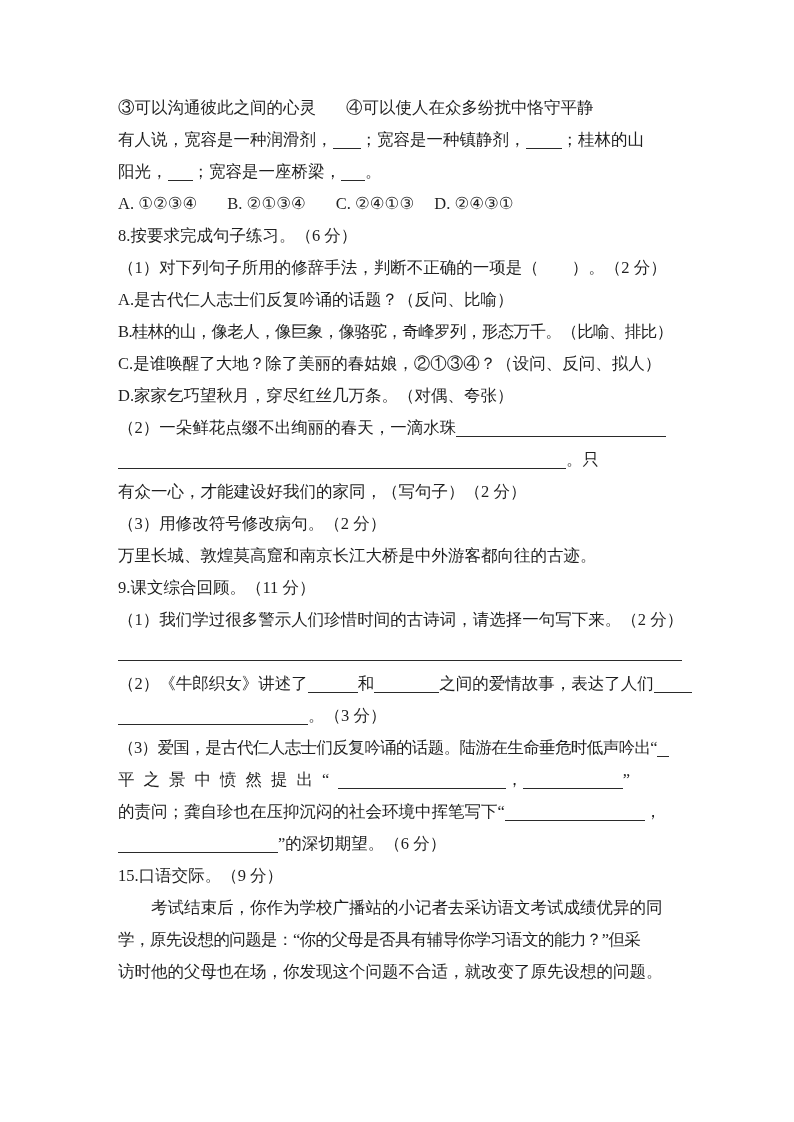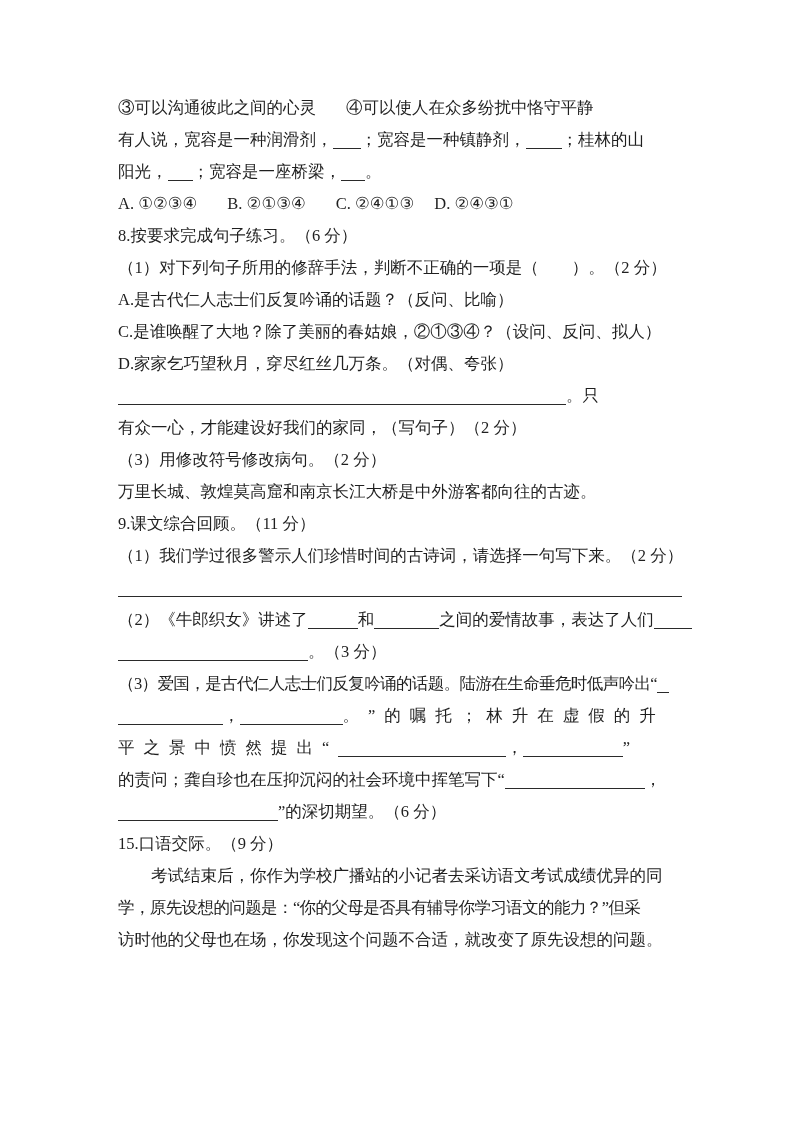--- a/index.html
+++ b/index.html
@@ -35,33 +35,34 @@
 
 <div class="page">
   <div class="content" style="color: rgb(31, 31, 31);">
       <div class="line"><span>③可以沟通彼此之间的心灵</span><span class="gap" style="width: 30px;"></span><span>④可以使人在众多纷扰中恪守平静</span></div>
       <div class="line"><span>有人说，宽容是一种润滑剂，</span><span class="blank" style="width: 28px; border-bottom-color: rgb(42, 42, 42);"></span><span>；宽容是一种镇静剂，</span><span class="blank" style="width: 36px; border-bottom-color: rgb(42, 42, 42);"></span><span>；桂林的山</span></div>
       <div class="line"><span>阳光，</span><span class="blank" style="width: 25px; border-bottom-color: rgb(42, 42, 42);"></span><span>；宽容是一座桥梁，</span><span class="blank" style="width: 24px; border-bottom-color: rgb(42, 42, 42);"></span><span>。</span></div>
       <div class="line"><span>A. ①②③④</span><span class="gap" style="width: 30px;"></span><span>B. ②①③④</span><span class="gap" style="width: 30px;"></span><span>C. ②④①③</span><span class="gap" style="width: 20px;"></span><span>D. ②④③①</span></div>
       <div class="line"><span>8.按要求完成句子练习。（6 分）</span></div>
       <div class="line"><span>（1）对下列句子所用的修辞手法，判断不正确的一项是（　　）。（2 分）</span></div>
       <div class="line"><span>A.是古代仁人志士们反复吟诵的话题？（反问、比喻）</span></div>
+      <div class="line tight"><span>B.桂林的山，像老人，像巨象，像骆驼，奇峰罗列，形态万千。（比喻、排比）</span></div>
       <div class="line"><span>C.是谁唤醒了大地？除了美丽的春姑娘，②①③④？（设问、反问、拟人）</span></div>
       <div class="line"><span>D.家家乞巧望秋月，穿尽红丝几万条。（对偶、夸张）</span></div>
+      <div class="line"><span>（2）一朵鲜花点缀不出绚丽的春天，一滴水珠</span><span class="blank" style="width: 210px; border-bottom-color: rgb(42, 42, 42);"></span></div>
       <div class="line"><span class="blank" style="width: 448px; border-bottom-color: rgb(42, 42, 42);"></span><span>。只</span></div>
       <div class="line"><span>有众一心，才能建设好我们的家同，（写句子）（2 分）</span></div>
       <div class="line"><span>（3）用修改符号修改病句。（2 分）</span></div>
       <div class="line"><span>万里长城、敦煌莫高窟和南京长江大桥是中外游客都向往的古迹。</span></div>
       <div class="line"><span>9.课文综合回顾。（11 分）</span></div>
       <div class="line"><span>（1）我们学过很多警示人们珍惜时间的古诗词，请选择一句写下来。（2 分）</span></div>
       <div class="line"><span class="blank" style="width: 564px; border-bottom-color: rgb(42, 42, 42);"></span></div>
       <div class="line"><span>（2）《牛郎织女》讲述了</span><span class="blank" style="width: 50px; border-bottom-color: rgb(42, 42, 42);"></span><span>和</span><span class="blank" style="width: 65px; border-bottom-color: rgb(42, 42, 42);"></span><span>之间的爱情故事，表达了人们</span><span class="blank" style="width: 38px; border-bottom-color: rgb(42, 42, 42);"></span></div>
       <div class="line"><span class="blank" style="width: 190px; border-bottom-color: rgb(42, 42, 42);"></span><span>。（3 分）</span></div>
       <div class="line tight"><span>（3）爱国，是古代仁人志士们反复吟诵的话题。陆游在生命垂危时低声吟出“</span><span class="blank" style="width: 12px; border-bottom-color: rgb(42, 42, 42);"></span></div>
-      <div class="line"><span class="blank" style="width: 105px; border-bottom-color: rgb(42, 42, 42);"></span><span>，</span><span class="blank" style="width: 103px; border-bottom-color: rgb(42, 42, 42);"></span><span style="letter-spacing: 9px;">。”的嘱托；林升在虚假的升</span></div>
       <div class="line"><span style="letter-spacing: 9px;">平之景中愤然提出“</span><span class="blank" style="width: 168px; border-bottom-color: rgb(42, 42, 42);"></span><span>，</span><span class="blank" style="width: 100px; border-bottom-color: rgb(42, 42, 42);"></span><span>”</span></div>
       <div class="line"><span>的责问；龚自珍也在压抑沉闷的社会环境中挥笔写下“</span><span class="blank" style="width: 140px; border-bottom-color: rgb(42, 42, 42);"></span><span>，</span></div>
       <div class="line"><span class="blank" style="width: 160px; border-bottom-color: rgb(42, 42, 42);"></span><span>”的深切期望。（6 分）</span></div>
       <div class="line"><span>15.口语交际。（9 分）</span></div>
       <div class="line" style="text-indent: 33px;"><span>考试结束后，你作为学校广播站的小记者去采访语文考试成绩优异的同</span></div>
       <div class="line tight"><span>学，原先设想的问题是：“你的父母是否具有辅导你学习语文的能力？”但采</span></div>
       <div class="line"><span>访时他的父母也在场，你发现这个问题不合适，就改变了原先设想的问题。</span></div>
     </div>
 </div>
 

